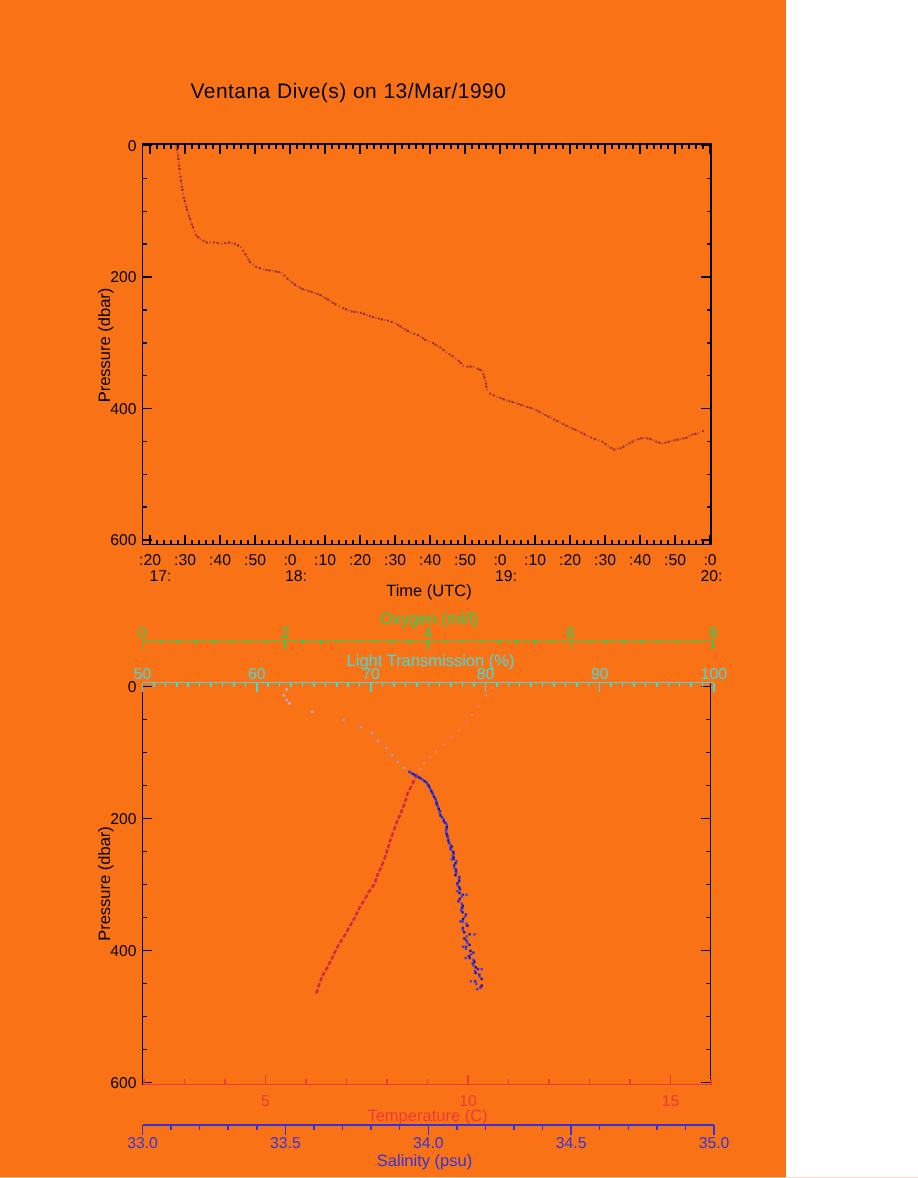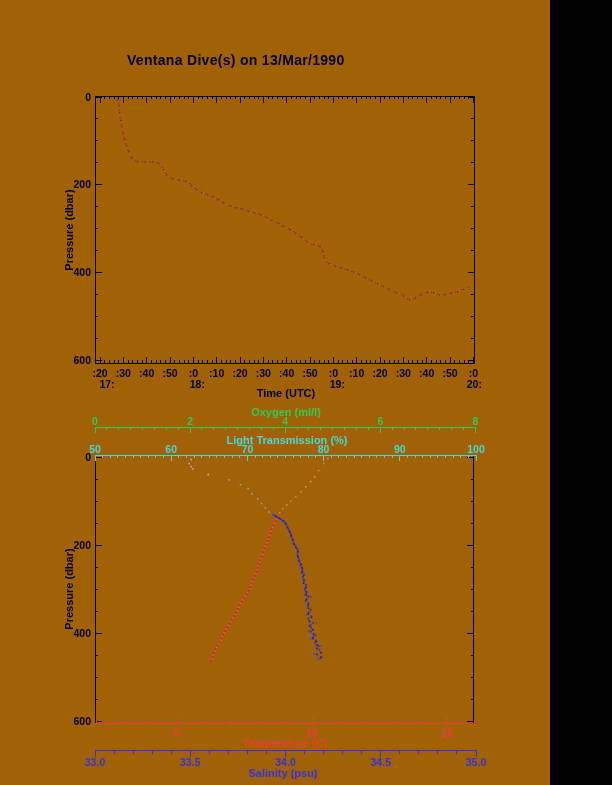--- a/index.html
+++ b/index.html
@@ -1,22 +1,21 @@
 <!DOCTYPE html>
 <html><head>
 <meta charset="utf-8">
 <style>
   html,body{margin:0;padding:0;background:#fff;}
   .page{
     position:relative;
-    width:612px;height:785px;
-    background:#a16207;
+    width:524px;height:785px;
+    background:#f97316;
     overflow:hidden;
     font-family:"Liberation Sans","DejaVu Sans",sans-serif;
-    font-weight:bold;
   }
   svg{position:absolute;left:0;top:0;}
   text{font-family:"Liberation Sans","DejaVu Sans",sans-serif;}
 </style>
 </head>
 <body>
 
 <div class="page">
   <svg id="plot-svg" width="612" height="785" viewBox="0 0 612 785">
 

